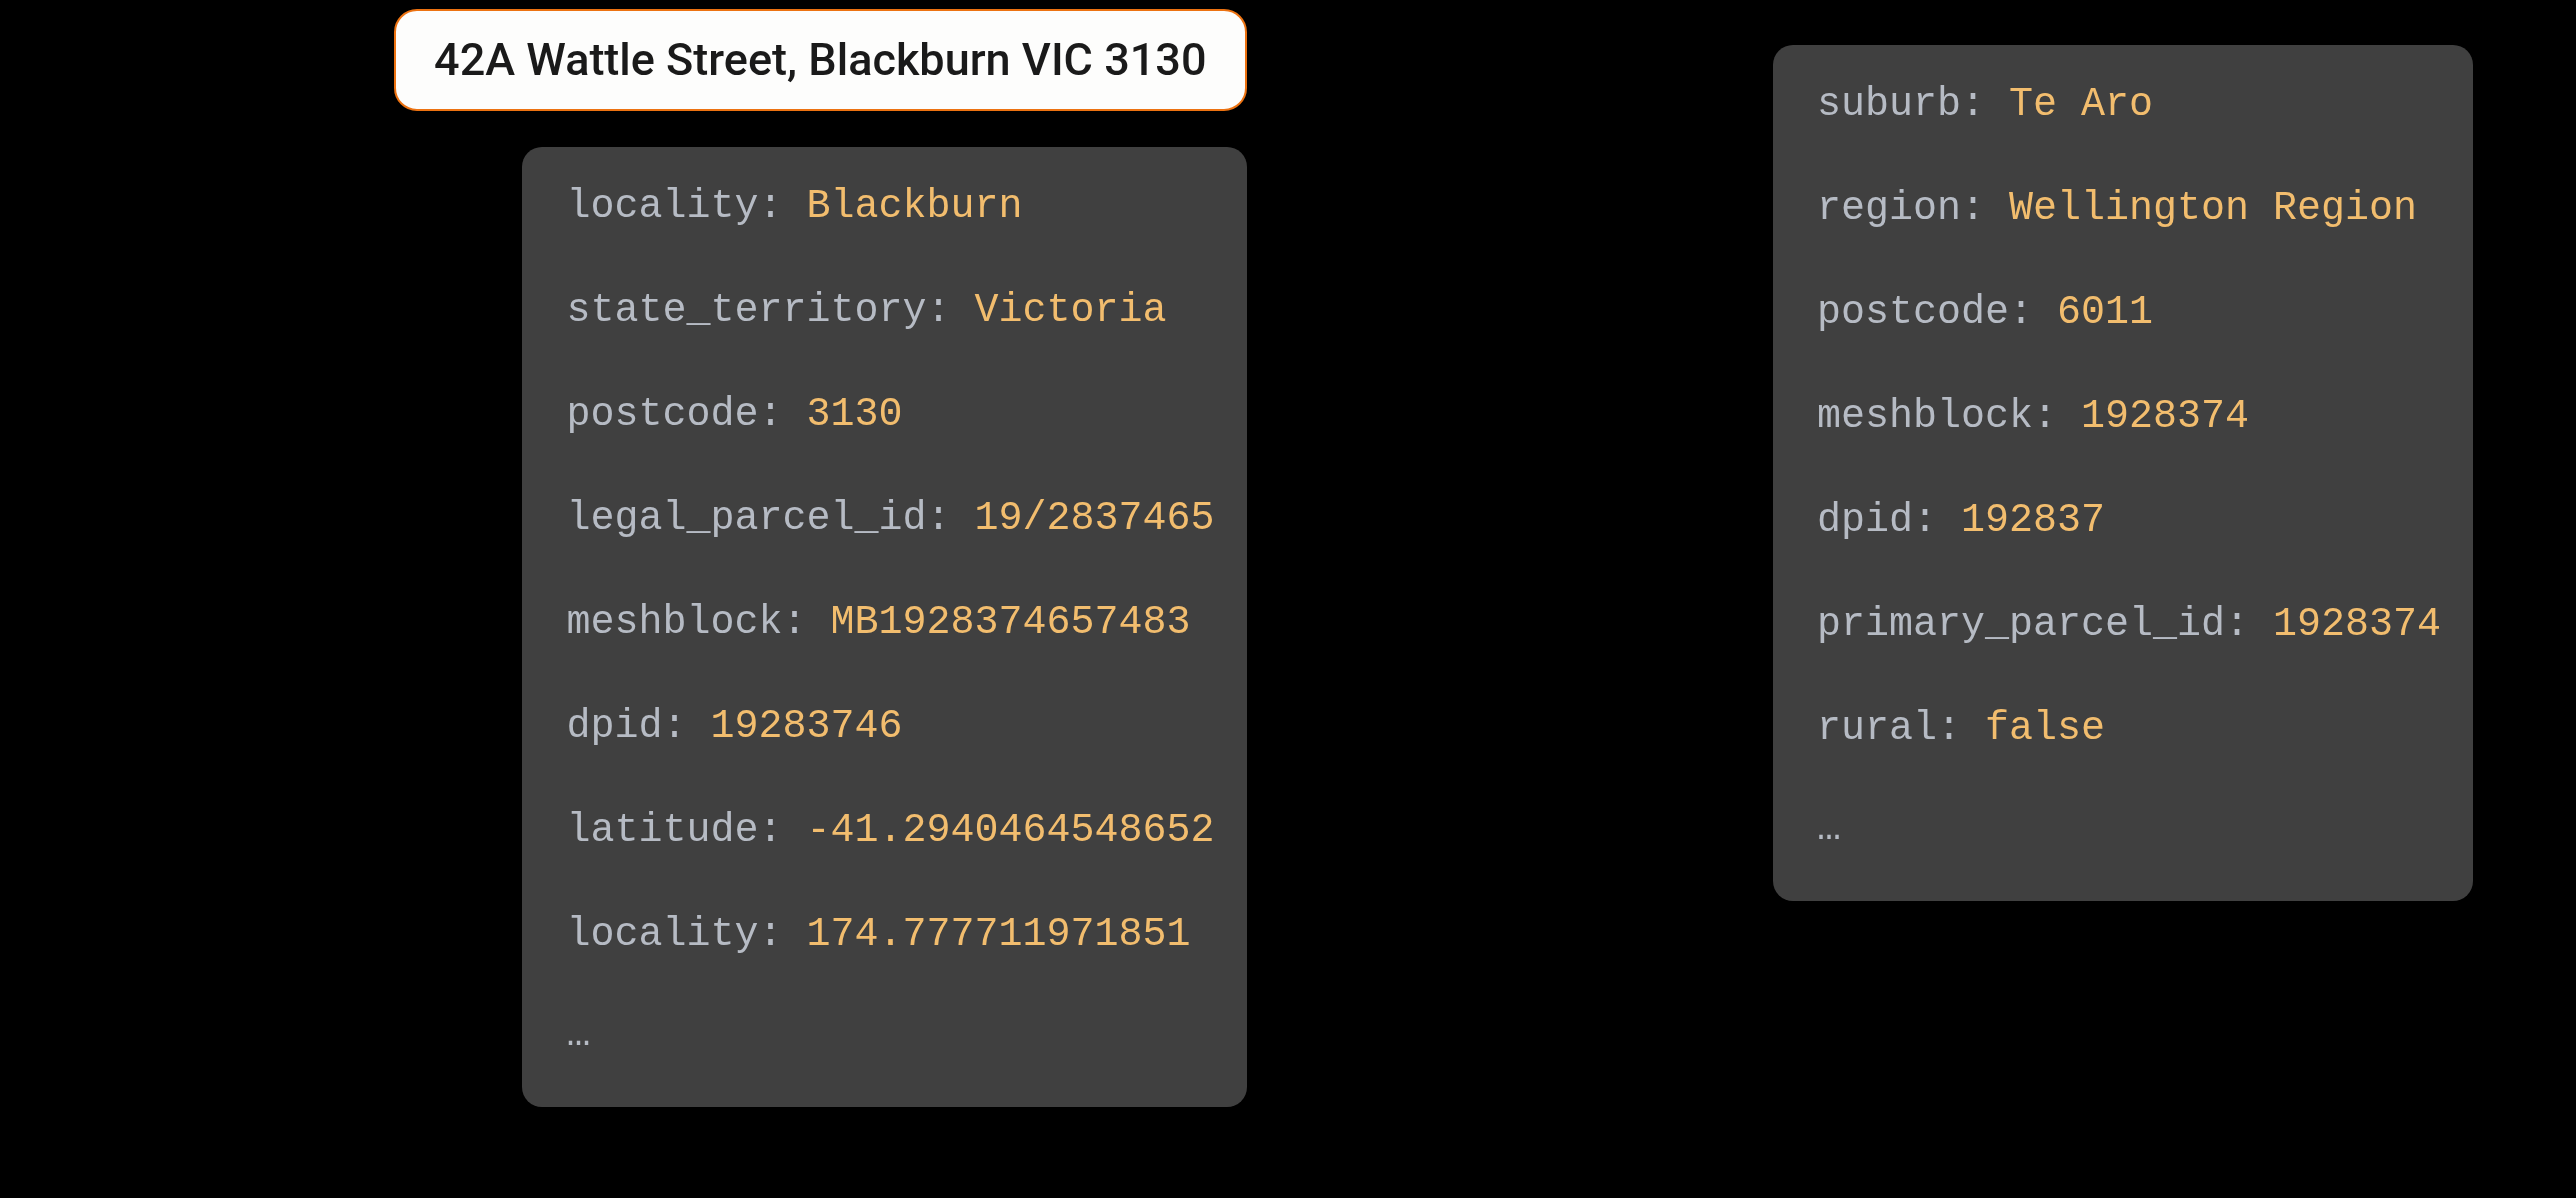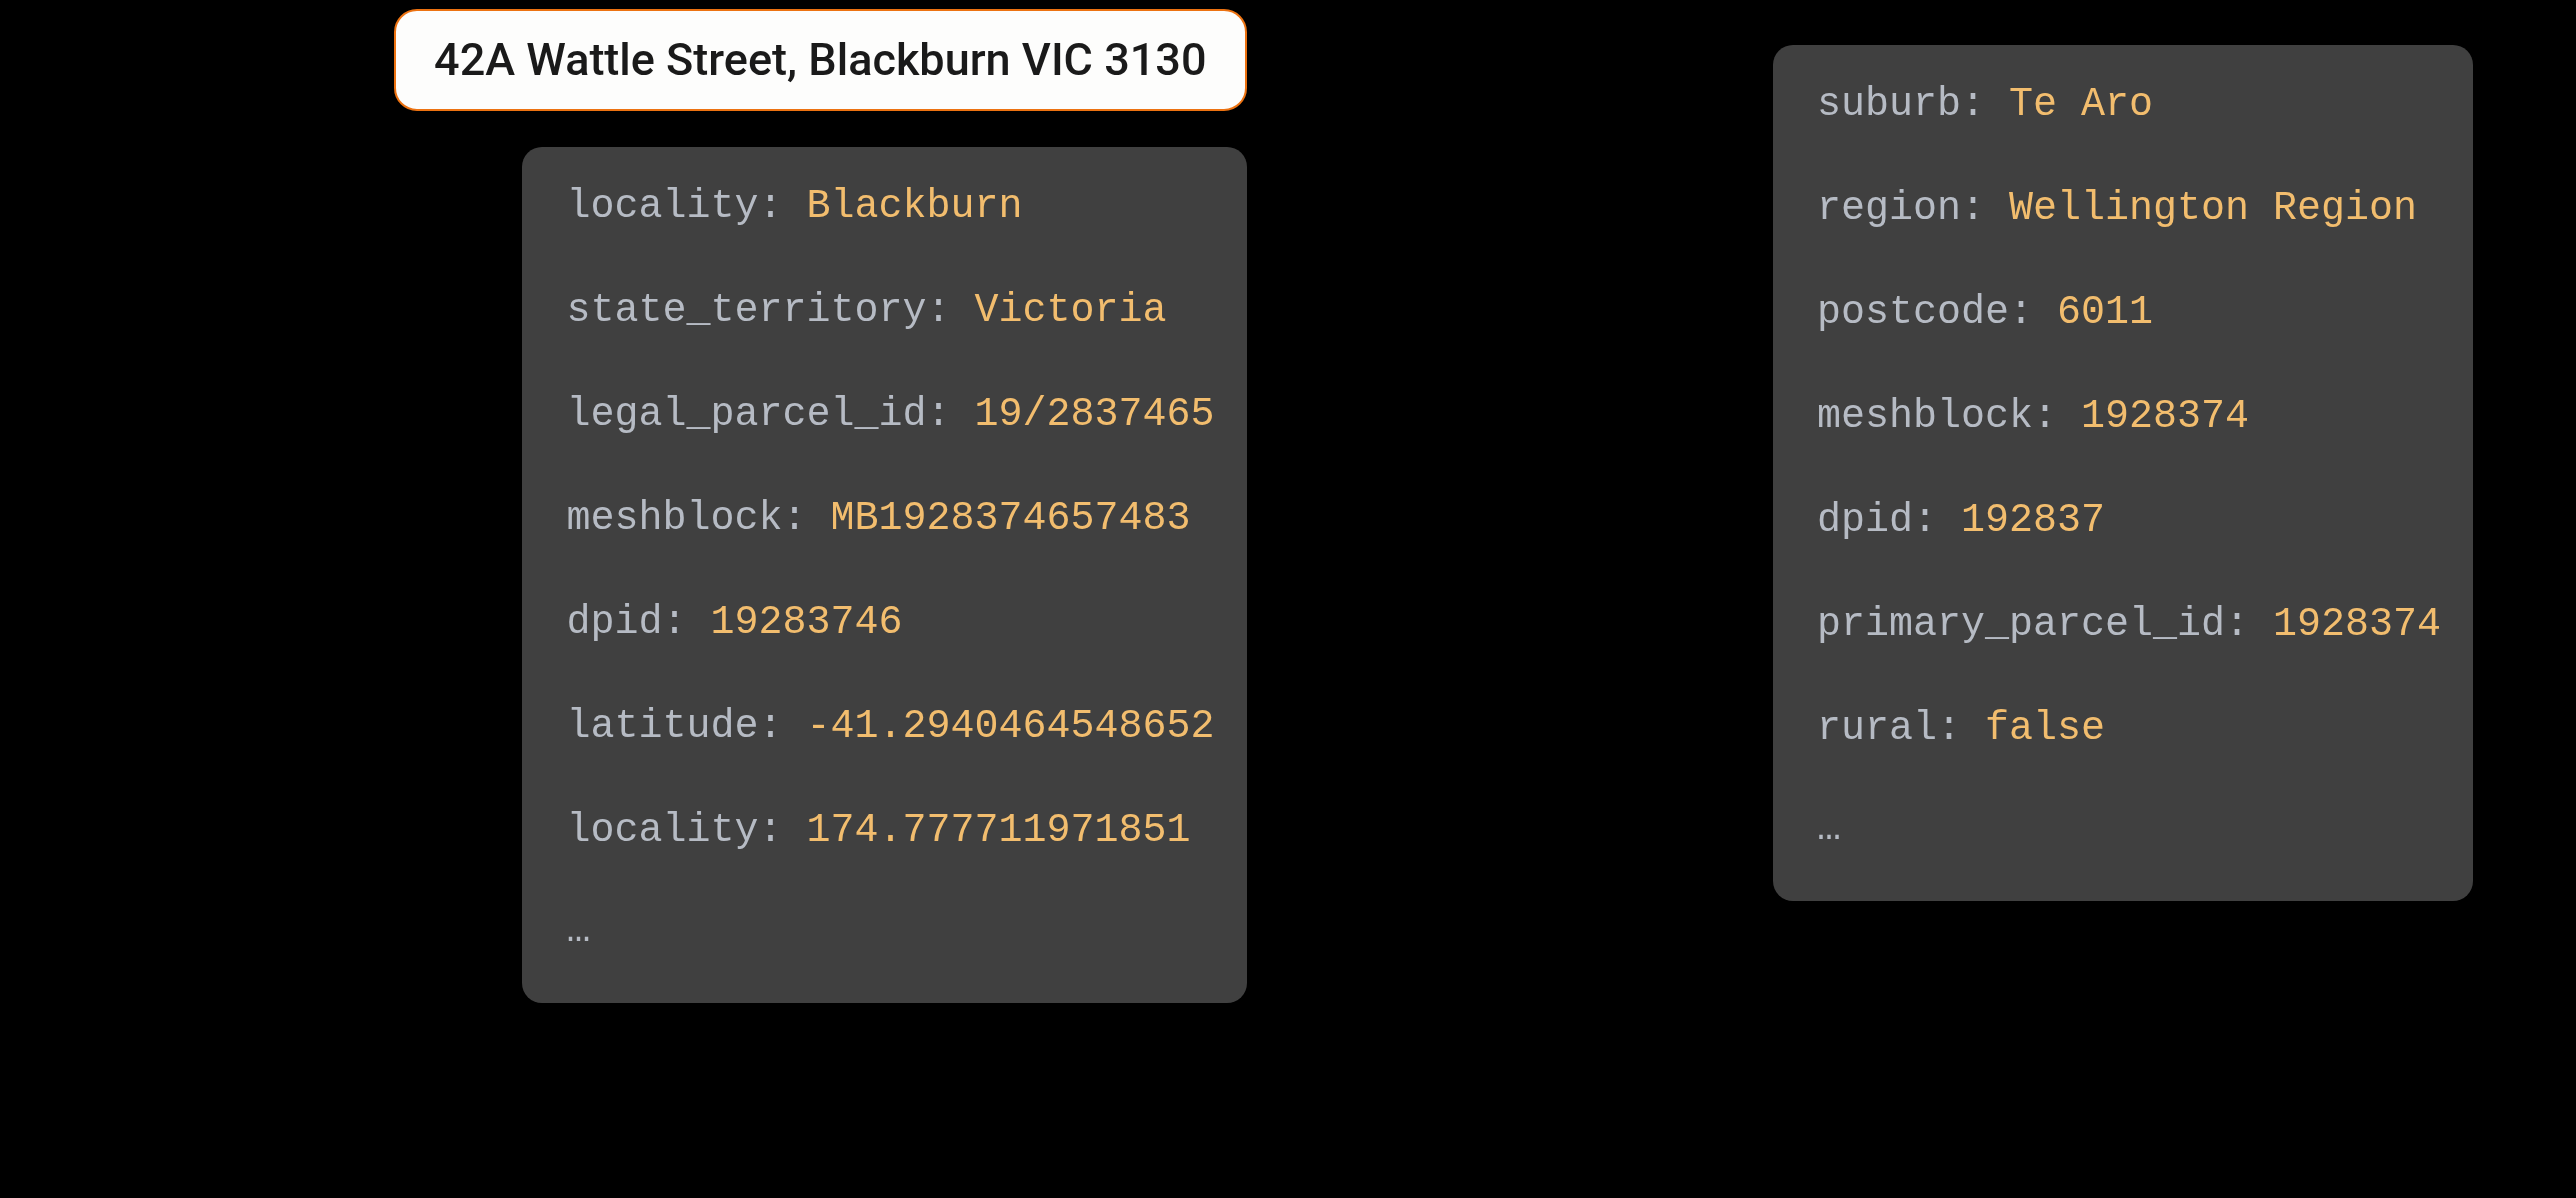--- a/index.html
+++ b/index.html
@@ -80,20 +80,23 @@
     <div class="address-input">42A Wattle Street, Blackburn VIC 3130</div>
 
     <div class="code-card">
       <div class="kv-line">
         <span class="key">locality</span><span class="colon">: </span><span class="value">Blackburn</span>
       </div>
       <div class="kv-line">
         <span class="key">state_territory</span><span class="colon">: </span><span class="value">Victoria</span>
       </div>
       <div class="kv-line">
+        <span class="key">postcode</span><span class="colon">: </span><span class="value">3130</span>
+      </div>
+      <div class="kv-line">
         <span class="key">legal_parcel_id</span><span class="colon">: </span><span class="value">19/2837465</span>
       </div>
       <div class="kv-line">
         <span class="key">meshblock</span><span class="colon">: </span><span class="value">MB1928374657483</span>
       </div>
       <div class="kv-line">
         <span class="key">dpid</span><span class="colon">: </span><span class="value">19283746</span>
       </div>
       <div class="kv-line">
         <span class="key">latitude</span><span class="colon">: </span><span class="value">-41.2940464548652</span>

